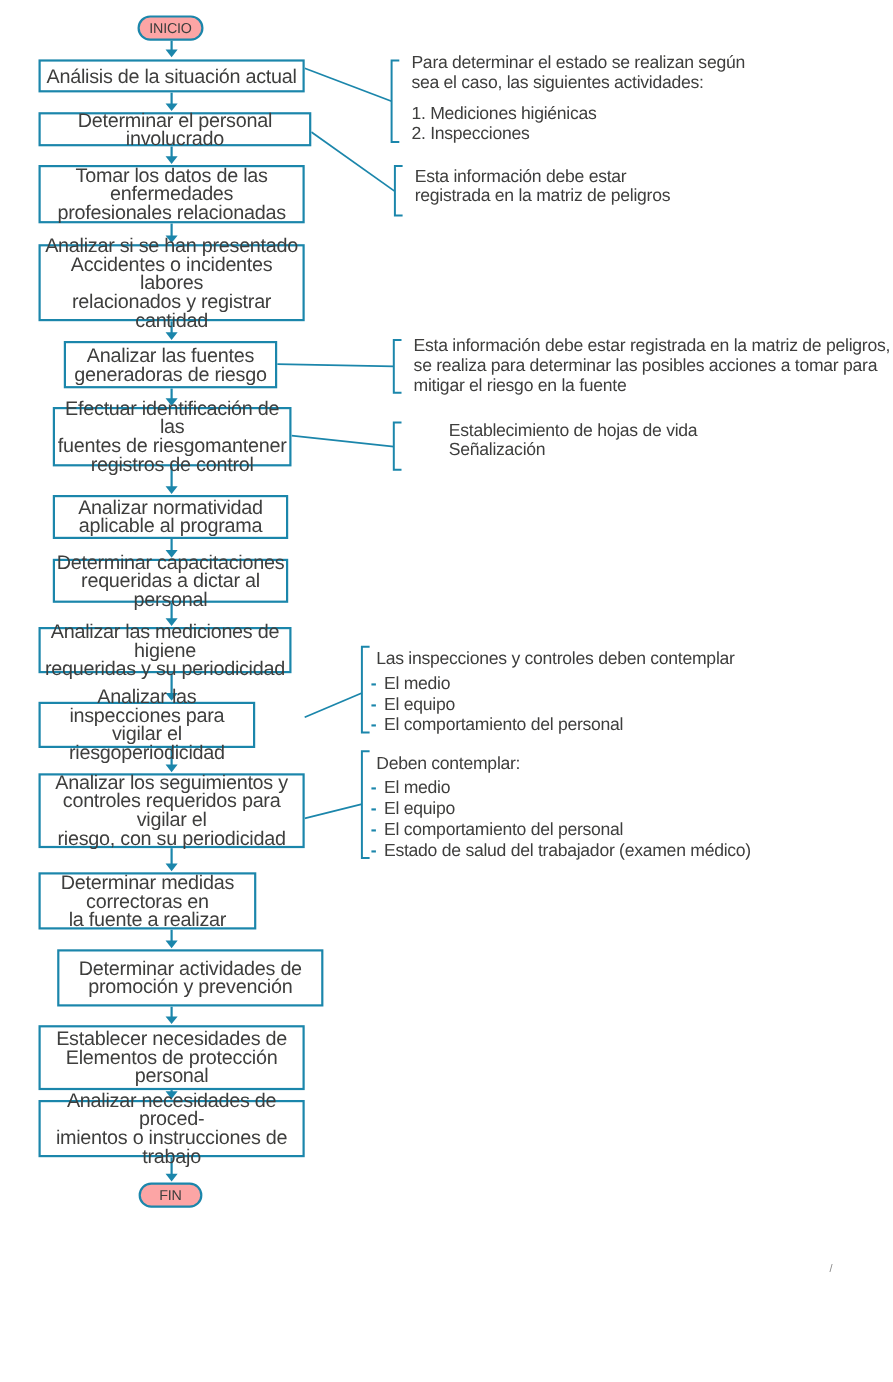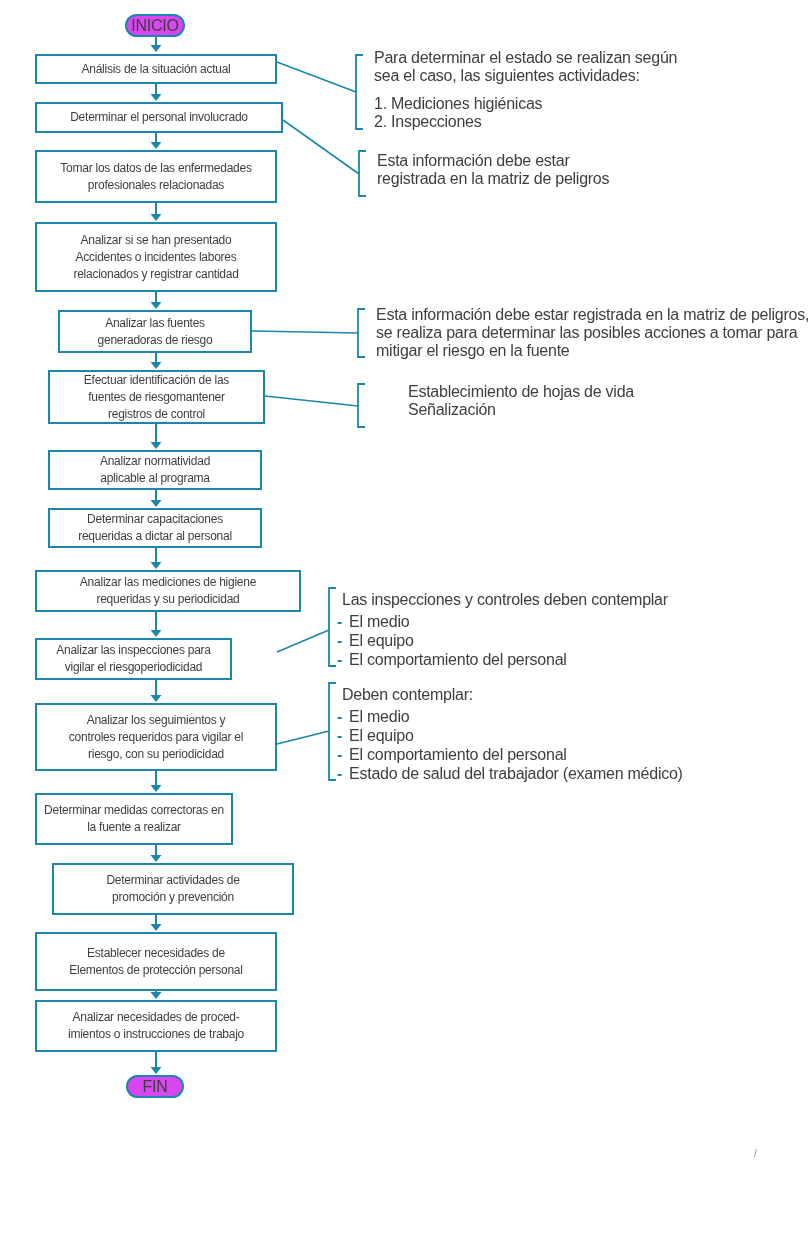--- a/index.html
+++ b/index.html
@@ -20,32 +20,32 @@
   .shaft{stroke:var(--accent);stroke-width:2;}
   .head{fill:var(--accent);stroke:none;}
   .conn{stroke:var(--accent);stroke-width:1.6;}
   .bracket{stroke:var(--accent);stroke-width:1.8;fill:none;}
 
   .terminal{
     position:absolute;
     border:2px solid var(--accent);
     border-radius:13px;
     display:flex;align-items:center;justify-content:center;
-    font-size:16px;letter-spacing:-0.2px;
-    background:#d946ef;
+    font-size:13px;letter-spacing:-0.2px;
+    background:#fca5a5;
     box-sizing:border-box;
   }
   .step{
     position:absolute;
     border:2px solid var(--accent);
     background:#fff;
     box-sizing:border-box;
     display:flex;flex-direction:column;align-items:center;justify-content:center;
     text-align:center;
-    font-size:12px;line-height:17px;letter-spacing:-0.25px;
+    font-size:18px;line-height:17px;letter-spacing:-0.25px;
   }
   .note{
     position:absolute;
     font-size:16px;line-height:18px;letter-spacing:-0.25px;
     white-space:nowrap;
   }
   .note .gap{height:10px;}
   .note .hdr{padding-left:5px;margin-bottom:3px;}
   .note .item{display:flex;gap:7px;line-height:19px;}
   .note .dash{color:var(--accent);font-weight:bold;}
@@ -175,21 +175,21 @@
   <div class="step" style="left:48px;top:450px;width:214px;height:40px">
     <div class="ln">Analizar normatividad</div>
     <div class="ln">aplicable al programa</div>
   </div>
 
   <div class="step" style="left:48px;top:508px;width:214px;height:40px">
     <div class="ln">Determinar capacitaciones</div>
     <div class="ln">requeridas a dictar al personal</div>
   </div>
 
-  <div class="step" style="left:35px;top:570px;width:266px;height:42px">
+  <div class="step" style="left:35px;top:570px;width:230px;height:42px">
     <div class="ln">Analizar las mediciones de higiene</div>
     <div class="ln">requeridas y su periodicidad</div>
   </div>
 
   <div class="step" style="left:35px;top:638px;width:197px;height:42px">
     <div class="ln">Analizar las inspecciones para</div>
     <div class="ln">vigilar el riesgoperiodicidad</div>
   </div>
 
   <div class="step" style="left:35px;top:703px;width:242px;height:68px">

